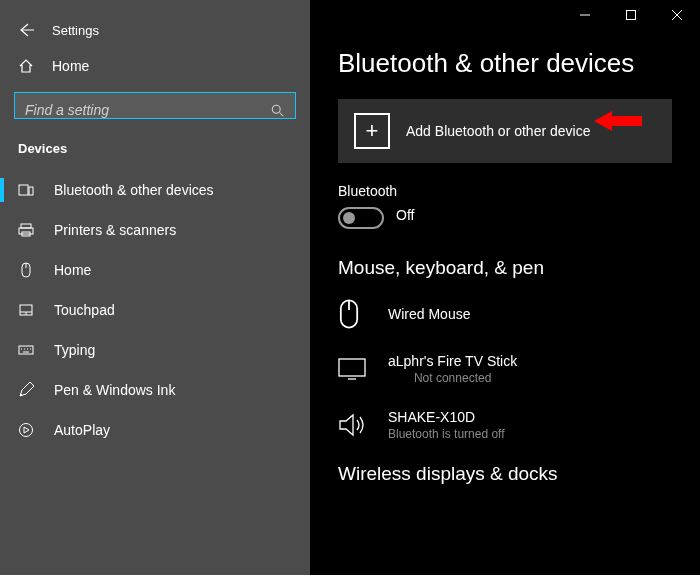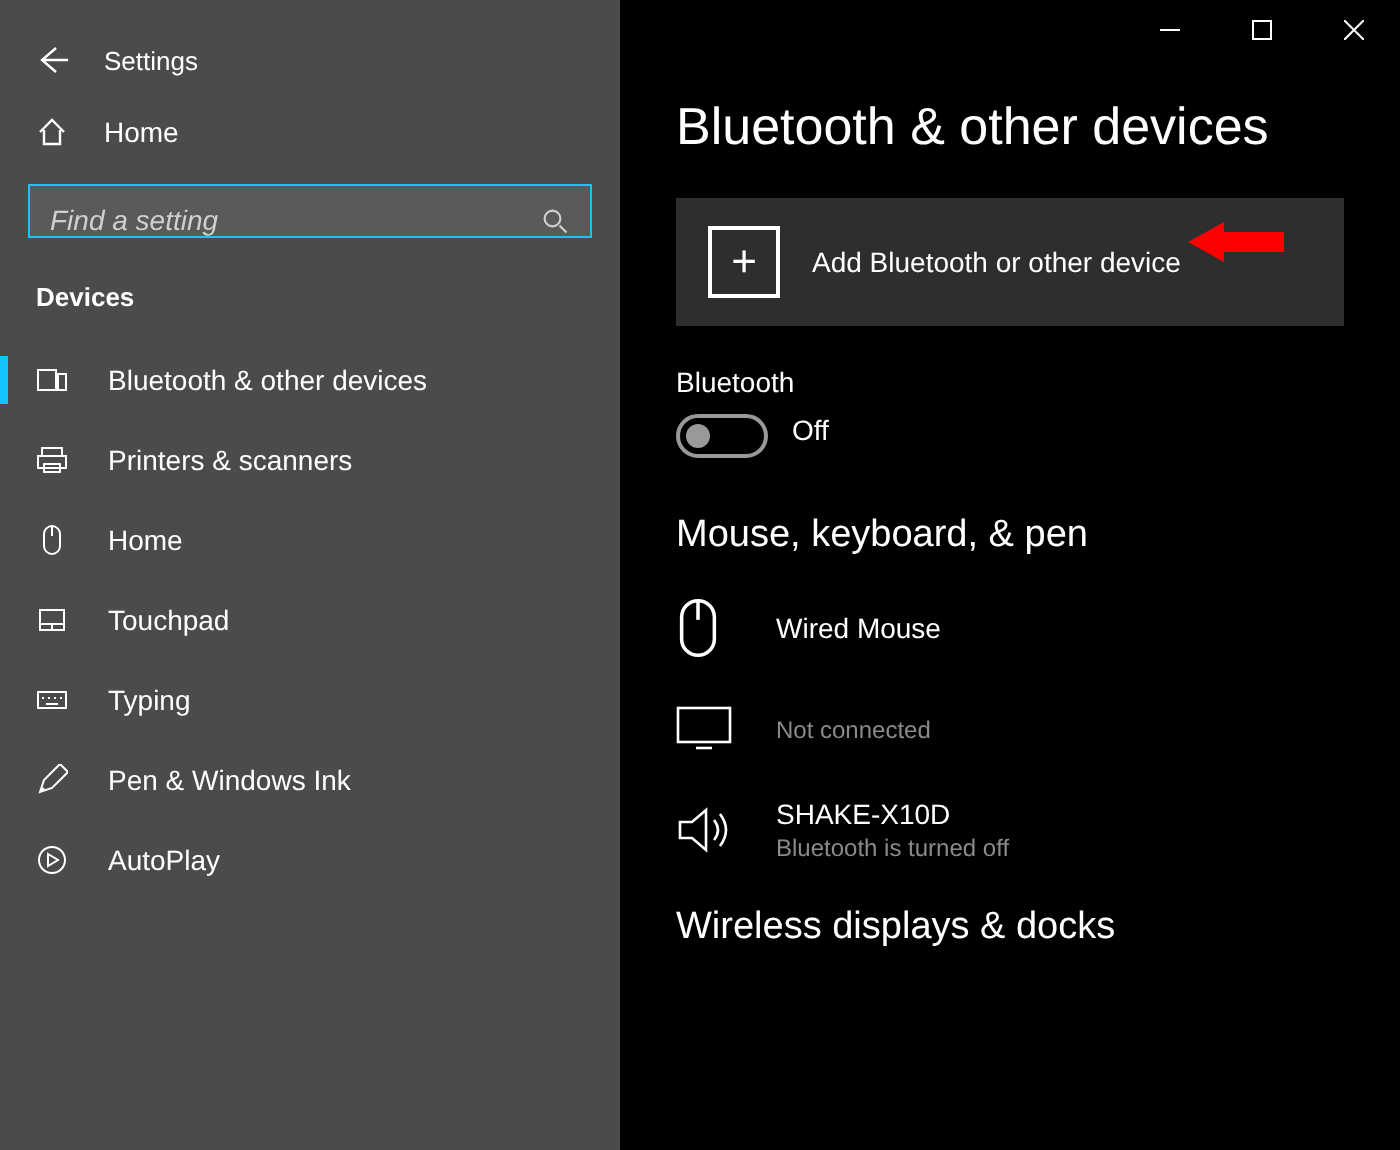--- a/index.html
+++ b/index.html
@@ -86,21 +86,21 @@
   }
   .toggle::after {
     content: ""; position: absolute; width: 12px; height: 12px;
     background: #999; border-radius: 50%; left: 3px; top: 3px;
   }
   .toggle-label { font-size: 14px; }
   .cat-heading { font-size: 19px; font-weight: 400; margin-bottom: 12px; }
   .device { display: flex; align-items: center; gap: 16px; padding: 8px 0 16px 0; }
   .dev-ic { width: 34px; text-align: center; }
   .dev-text .dname { font-size: 14px; }
-  .dev-text .dstatus { font-size: 12px; color: #8a8a8a; margin-top: 2px; }
+  .dev-text .dstatus { font-size: 12px; color: #8a8a8a; margin-top: 2px; text-align: center; }
   svg { display: block; }
 </style>
 </head>
 <body>
 
 <div class="sidebar">
   <div class="titlebar">
     <span class="back">
       <svg width="16" height="16" viewBox="0 0 16 16">
           <path d="M10 2 L3 8 L10 14 M3 8 H16" stroke="#fff" stroke-width="1.2" fill="none"></path>
@@ -254,20 +254,21 @@
   </div>
 
   <div class="device">
     <div class="dev-ic">
       <svg width="28" height="22" viewBox="0 0 28 22">
           <rect x="1" y="1" width="26" height="17" stroke="#fff" stroke-width="1.3" fill="none"></rect>
           <line x1="10" y1="21" x2="18" y2="21" stroke="#fff" stroke-width="1.3"></line>
         </svg>
     </div>
     <div class="dev-text">
+      <div class="dname">aLphr's Fire TV Stick</div>
       <div class="dstatus">Not connected</div>
     </div>
   </div>
   <div class="device">
     <div class="dev-ic">
       <svg width="28" height="24" viewBox="0 0 28 24">
           <path d="M2 8 H8 L15 2 V22 L8 16 H2 Z" stroke="#fff" stroke-width="1.3" fill="none"></path>
           <path d="M19 7 Q23 12 19 17" stroke="#fff" stroke-width="1.3" fill="none"></path>
           <path d="M22 4 Q28 12 22 20" stroke="#fff" stroke-width="1.3" fill="none"></path>
         </svg>

